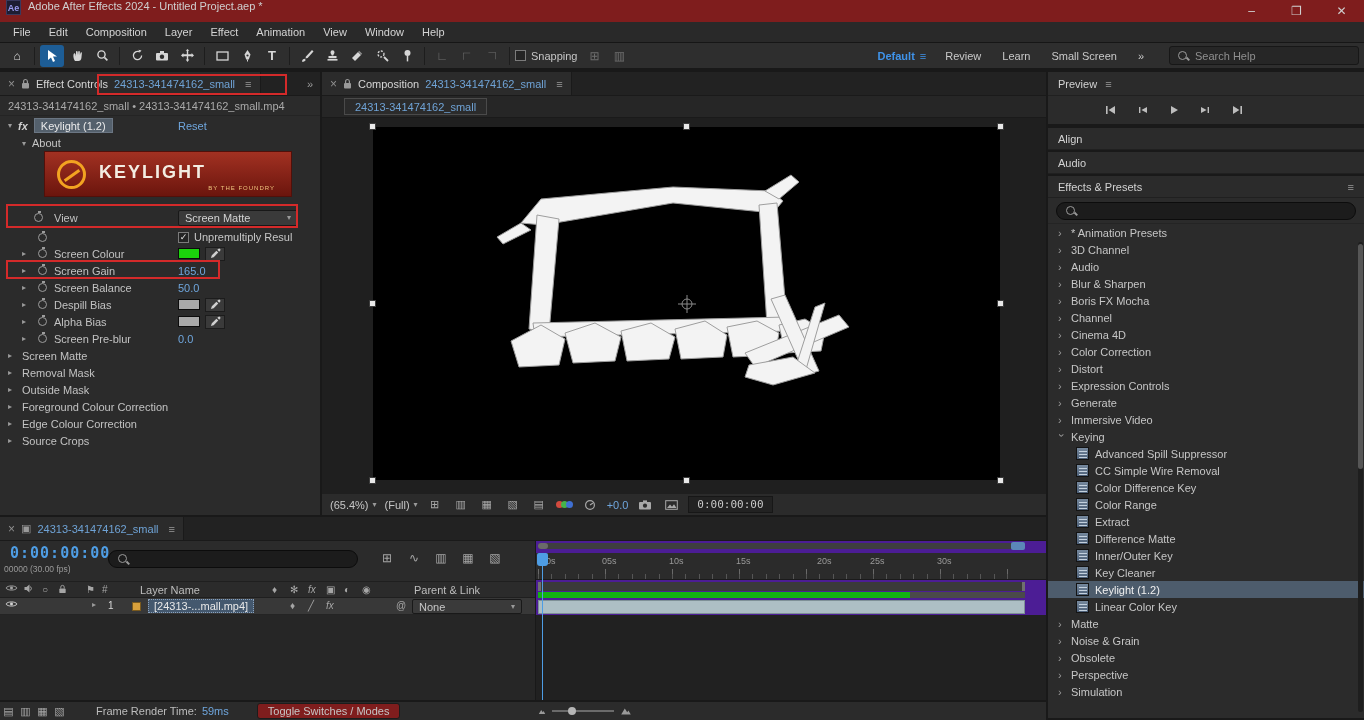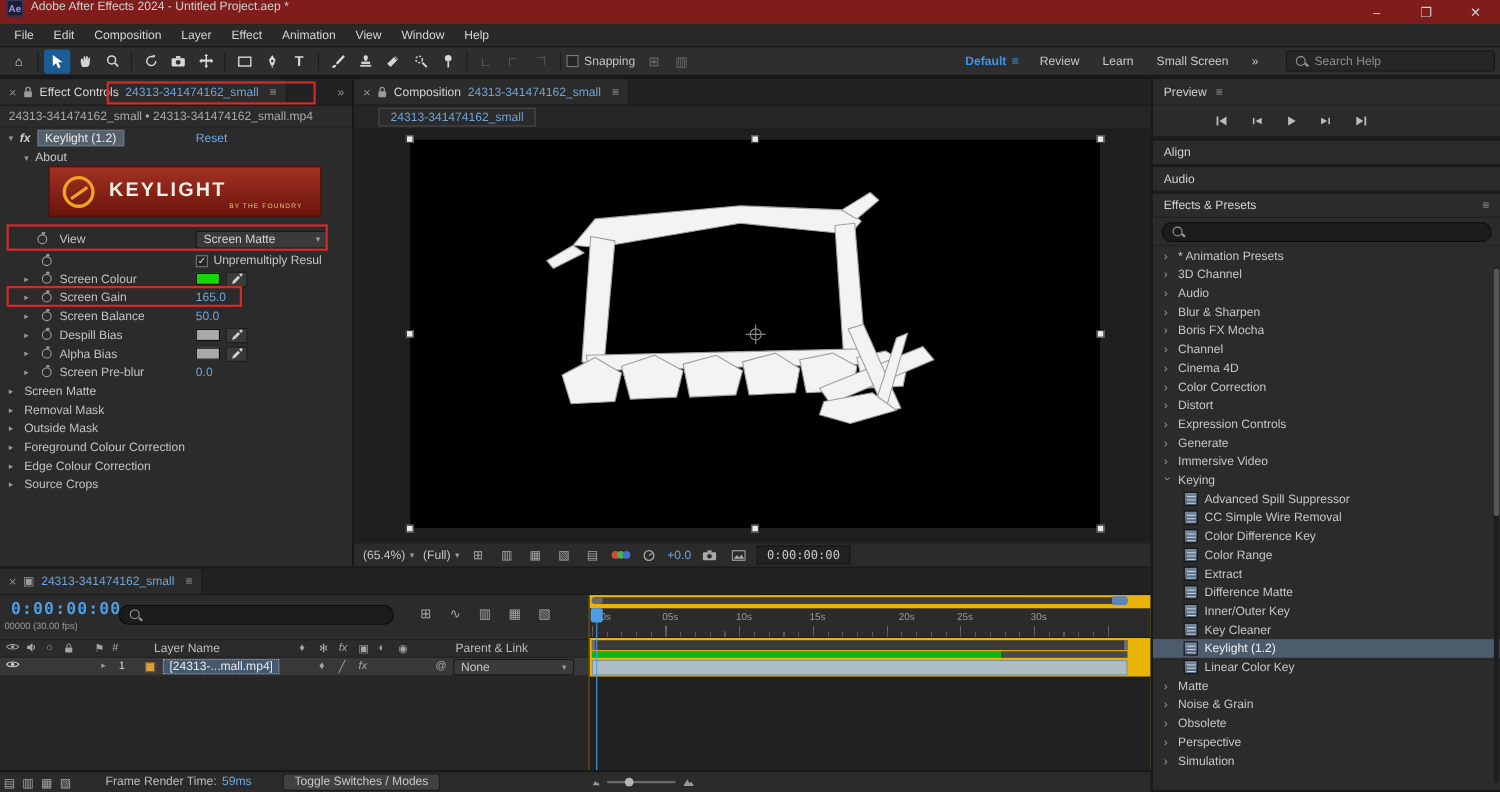--- a/index.html
+++ b/index.html
@@ -120,40 +120,40 @@
 .tl-search input{background:transparent;border:0;outline:0;color:#c6c6c6;width:100%;font-family:"Liberation Sans",sans-serif;font-size:11px}
 .tl-minis{position:absolute;left:378px;top:10px;display:flex;gap:9px;color:#a5a5a5;font-size:12px}
 .tl-minis span{width:18px;text-align:center}
 .colhead{position:absolute;left:0;top:40px;width:535px;height:17px;border-top:1px solid #1f1f1f;border-bottom:1px solid #1f1f1f;background:#2b2b2b}
 .colhead .ic{position:absolute;top:2px;color:#a5a5a5;font-size:10px}
 .layerrow{position:absolute;left:0;top:57px;width:535px;height:17px;background:#383838;border-bottom:1px solid #242424}
 .layerrow .ic{position:absolute;top:2px;color:#cfcfcf;font-size:10px}
 .lname-chip{position:absolute;left:148px;top:1px;background:#44586e;border:1px dotted #8aa2bd;color:#e8e8e8;padding:0 5px;height:14px;display:flex;align-items:center;white-space:nowrap}
 .parent-dd{position:absolute;left:412px;top:1px;width:110px;height:15px;background:#3a3a3a;border:1px solid #191919;border-radius:2px;display:flex;align-items:center;padding:0 6px;color:#c6c6c6}
 .parent-dd .arr{margin-left:auto;font-size:8px;color:#9a9a9a}
-.tl-right{position:absolute;left:535px;top:0;width:511px;height:159px;background:#eab308;border-left:1px solid #191919}
+.tl-right{position:absolute;left:535px;top:0;width:511px;height:159px;background:#4c1d95;border-left:1px solid #191919}
 .tnav{position:absolute;left:2px;top:2px;width:487px;height:6px;background:#3e3e3e;border-radius:3px}
 .tnav .cap{position:absolute;top:0;width:10px;height:6px;background:#6a6a6a;border-radius:3px}
 .tnav .endblue{position:absolute;right:0;top:-1px;width:14px;height:8px;background:#5b87b8;border-radius:2px}
 .ruler{position:absolute;left:0;top:12px;width:511px;height:27px;background:#2b2b2b;border-bottom:1px solid #1b1b1b}
 .ruler .rlab{position:absolute;top:3px;font-size:9px;color:#9a9a9a}
 .ticks-min{position:absolute;left:2px;bottom:0;width:480px;height:5px;background:repeating-linear-gradient(to right,#565656 0 1px,transparent 1px 13.4px)}
 .ticks-maj{position:absolute;left:2px;bottom:0;width:480px;height:10px;background:repeating-linear-gradient(to right,#6a6a6a 0 1px,transparent 1px 67px)}
 .workarea{position:absolute;left:2px;top:41px;width:487px;height:9px;background:#3a3a3a;border-left:3px solid #707070;border-right:3px solid #707070}
 .greenbar{position:absolute;left:2px;top:51px;height:6px;background:#12b212}
 .graybar{position:absolute;top:51px;height:6px;background:#4a4a4a}
 .layerbar{position:absolute;left:2px;top:59px;width:487px;height:14px;background:#adbfc5;border:1px solid #7e9097}
 .playhead-line{position:absolute;left:6px;top:12px;width:1px;height:147px;background:#4e9de4;z-index:6}
 .playhead-hdl{position:absolute;left:1px;top:12px;width:11px;height:13px;background:#4e9de4;border-radius:2px 2px 3px 3px;z-index:7}
 .tracks-empty{position:absolute;left:0;top:74px;width:511px;height:85px;background:#212121}
 .tracks-empty-l{position:absolute;left:0;top:74px;width:535px;height:85px;background:#262626}
 
 .sb-ic{width:17px;text-align:center;color:#a5a5a5;font-size:11px}
 .sb-label{margin-left:28px;color:#bdbdbd}
-.sb-btn{margin-left:28px;background:#404040;border:1px solid #1c1c1c;border-radius:3px;padding:1px 10px;color:#c6c6c6}
+.sb-btn{margin-left:28px;background:#7f1d1d;border:1px solid #1c1c1c;border-radius:3px;padding:1px 10px;color:#c6c6c6}
 .zoomctl{position:absolute;left:538px;display:flex;align-items:center;gap:6px}
 .zoomctl .track{width:62px;height:2px;background:#6a6a6a;position:relative}
 .zoomctl .knob{position:absolute;left:16px;top:-3px;width:8px;height:8px;border-radius:50%;background:#b5b5b5}
 </style>
 </head>
 <body>
 
 <div class="titlebar">
   <div class="app-badge">Ae</div>
   <div class="title-text">Adobe After Effects 2024 - Untitled Project.aep *</div>

